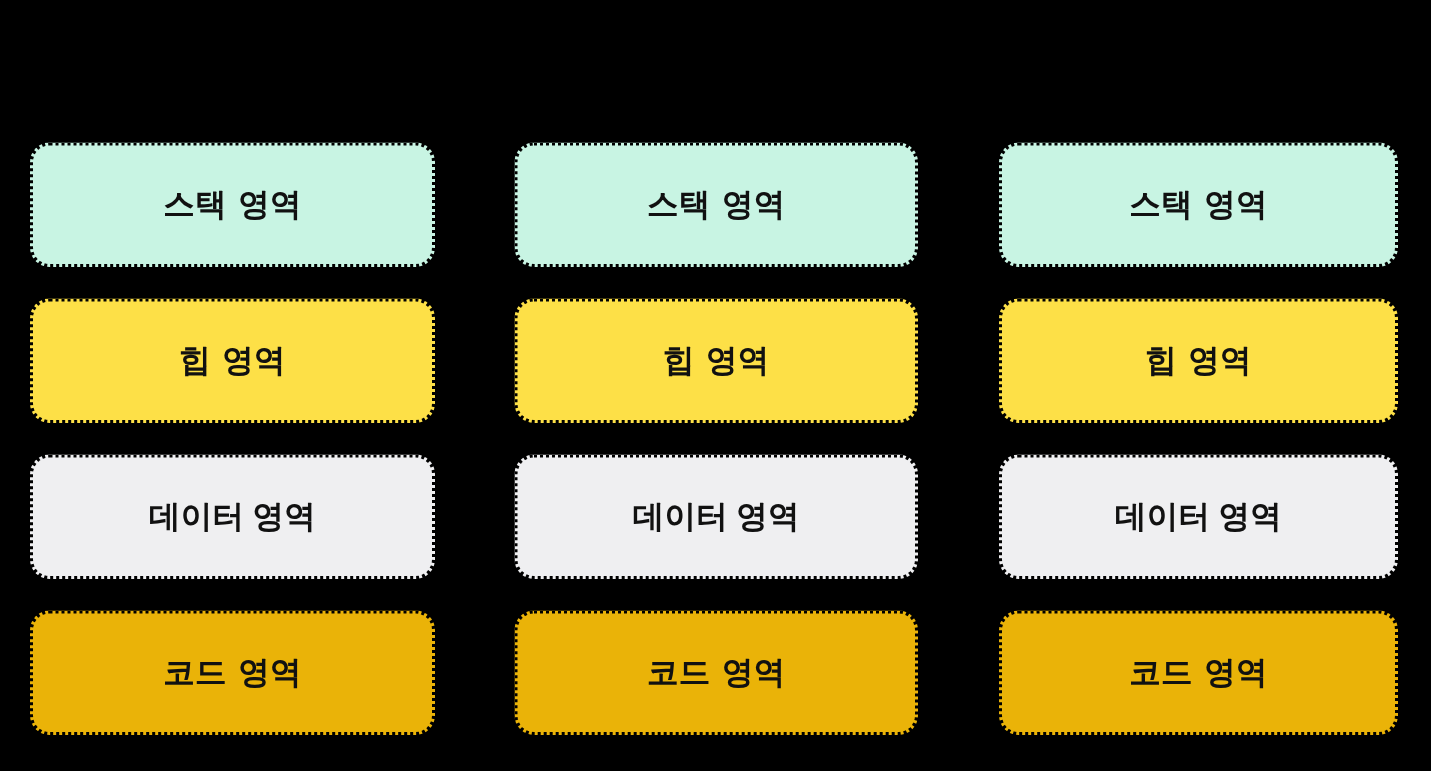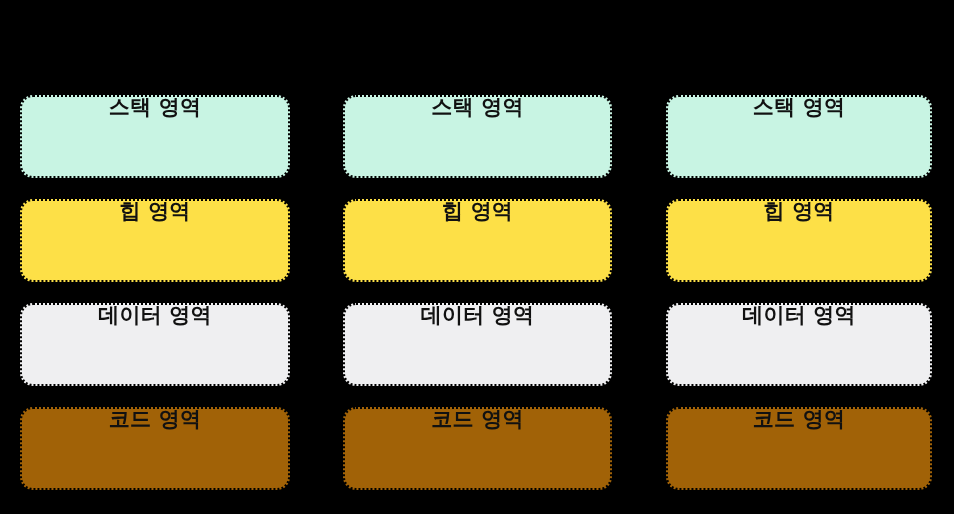--- a/index.html
+++ b/index.html
@@ -29,36 +29,37 @@
   #column-0 { left: 20px;  width: 270px; }
   #column-1 { left: 343px; width: 269px; }
   #column-2 { left: 666px; width: 266px; }
 
   .memory-segment {
     box-sizing: border-box;
     height: 83px;
     border-radius: 13px;
     border: 2px dotted #000000;
     display: flex;
+    align-items: center;
     justify-content: center;
     overflow: hidden;
   }
   .memory-segment .segment-label {
     font-size: 21px;
     font-weight: bold;
     color: #111111;
     letter-spacing: 0.2px;
     line-height: 1;
     white-space: nowrap;
   }
 
   .seg-stack { background: #c8f4e3; }
   .seg-heap  { background: #fde047; }
-  .seg-data  { background: #efeff1; }
-  .seg-code  { background: #a16207; }
+  .seg-data  { background: #efeff1; font-family: Liberation Serif, serif; }
+  .seg-code  { background: #eab308; }
 </style>
 </head>
 <body>
 
 <div id="diagram-root">
 
   <div class="process-column" id="column-0">
     <div class="memory-segment seg-stack">
       <span class="segment-label">스택 영역</span>
     </div>

